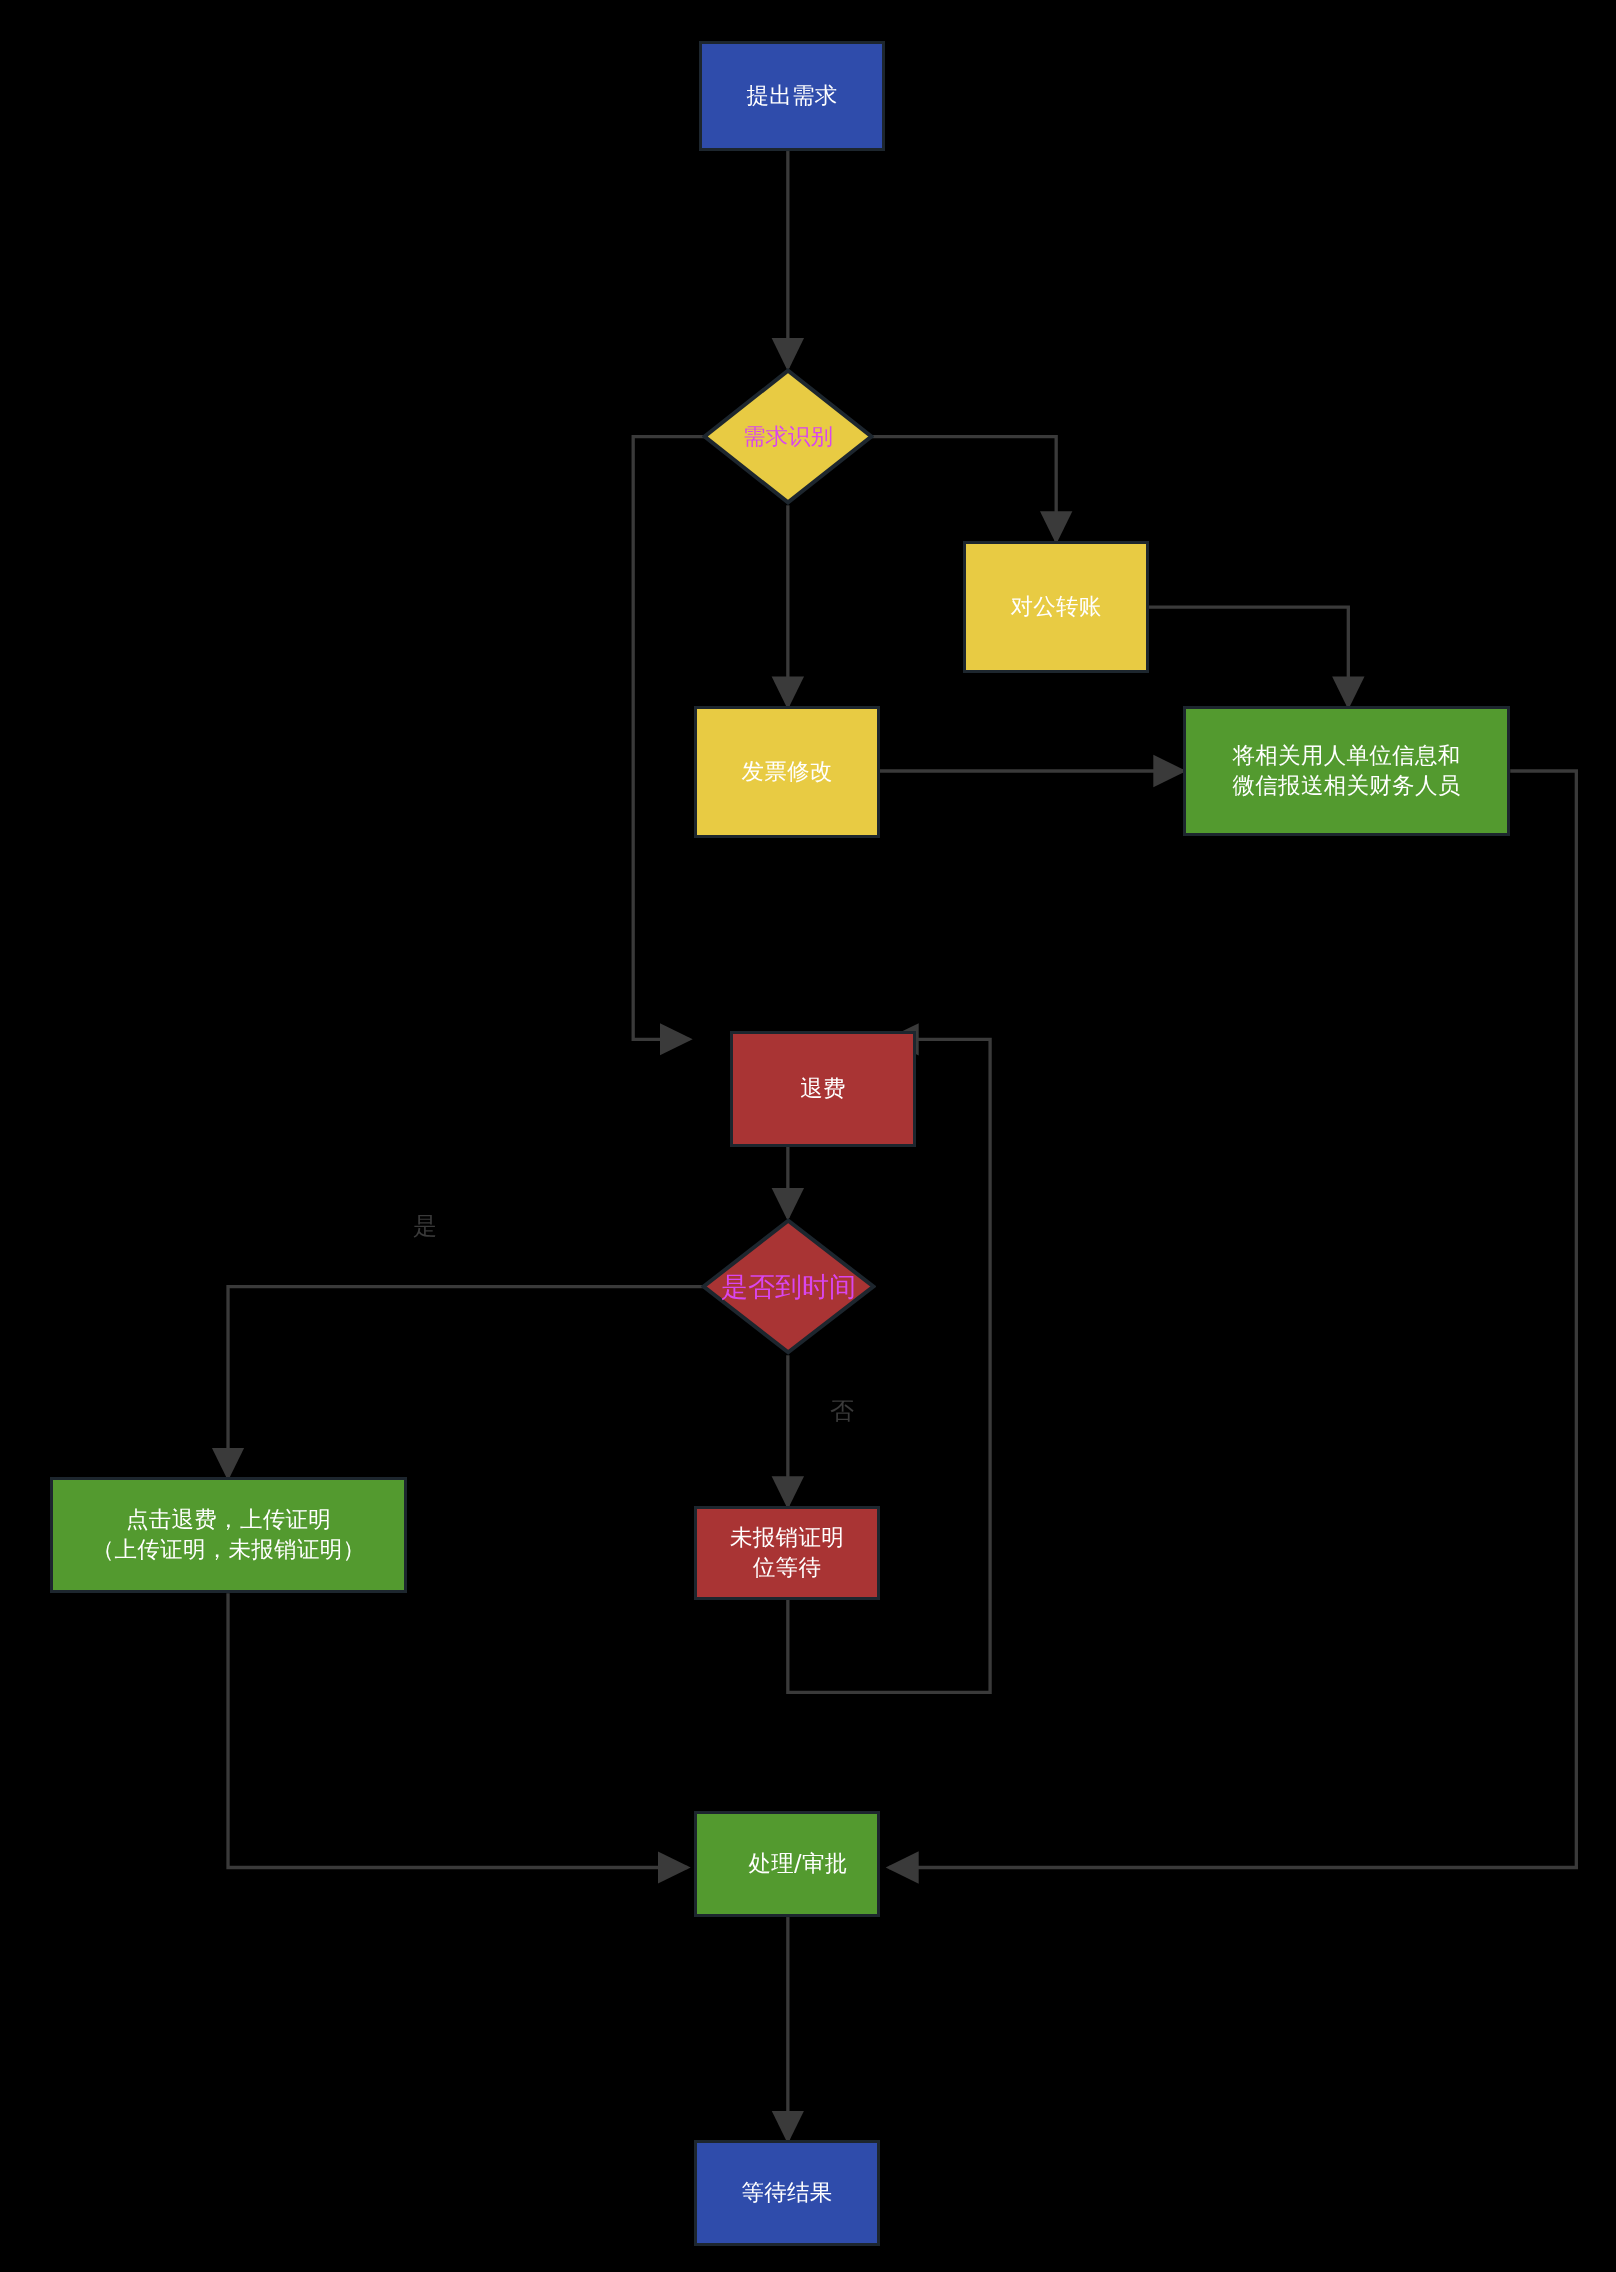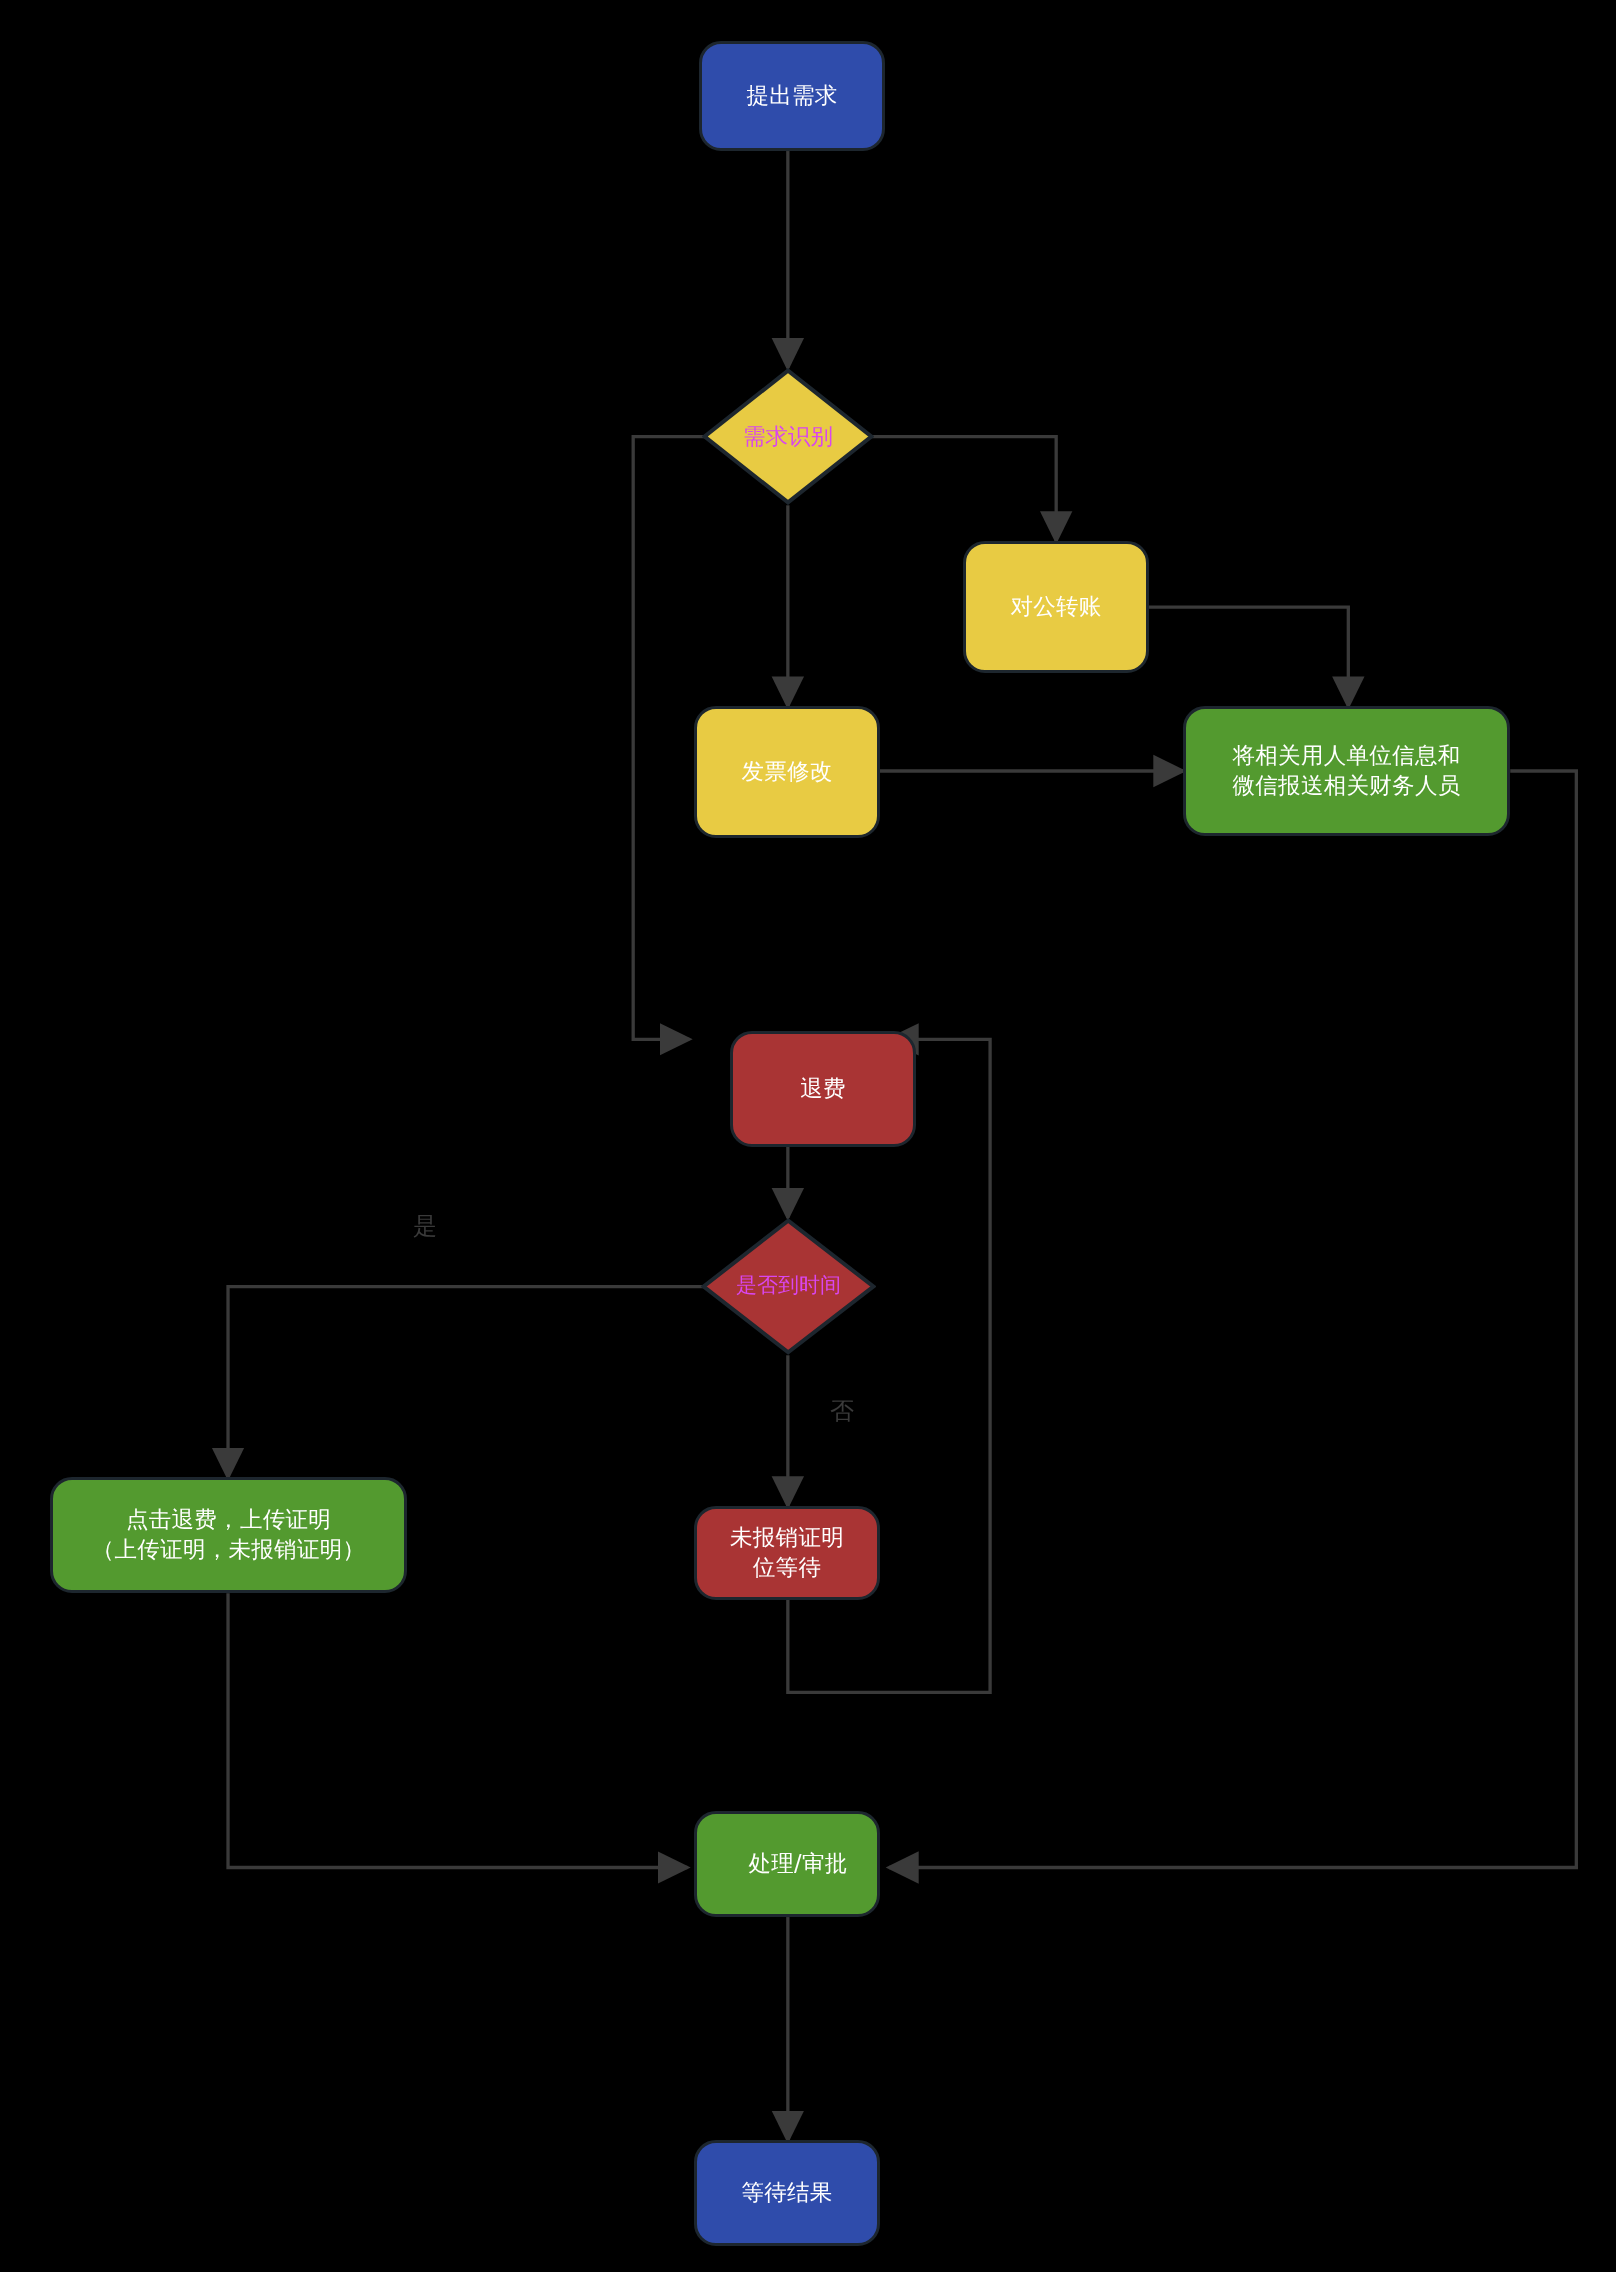--- a/index.html
+++ b/index.html
@@ -29,21 +29,20 @@
     box-sizing: border-box;
     display: flex;
     align-items: center;
     justify-content: center;
     text-align: center;
     color: #ffffff;
     font-size: 22.5px;
     line-height: 1.32;
     letter-spacing: 0.3px;
     z-index: 5;
-    border-radius: 22px;
   }
   .rect {
     border: 3.3px solid #1d262e;
   }
   .fill-blue   { background: #2f4cab; }
   .fill-yellow { background: #e8cb43; }
   .fill-green  { background: #539a2f; }
   .fill-red    { background: #a93434; }
 
   .diamond-wrap {
@@ -144,21 +143,21 @@
   </div>
 
   <div class="node rect fill-red" style="left:694px; top:1031px; width:186px; height:116px;margin-left:36px;">
     <span>退费</span>
   </div>
 
   <div class="diamond-wrap" style="left:701px; top:1218px; width:175px; height:137px;">
     <svg class="diamond-shape" viewBox="0 0 265 208" preserveAspectRatio="none">
       <polygon points="132,4 261,104 132,204 4,104" fill="#a93434" stroke="#1d262e" stroke-width="6"></polygon>
     </svg>
-    <span class="diamond-label" style="font-size:21px;font-family:Liberation Mono, monospace;">是否到时间</span>
+    <span class="diamond-label" style="font-size:27px;">是否到时间</span>
   </div>
 
   <div class="node rect fill-green" style="left:50px; top:1477px; width:357px; height:116px;">
     <span>
       <span class="nl">点击退费，上传证明</span>
       <span class="nl">（上传证明，未报销证明）</span>
     </span>
   </div>
 
   <div class="node rect fill-red" style="left:694px; top:1506px; width:186px; height:94px;">

